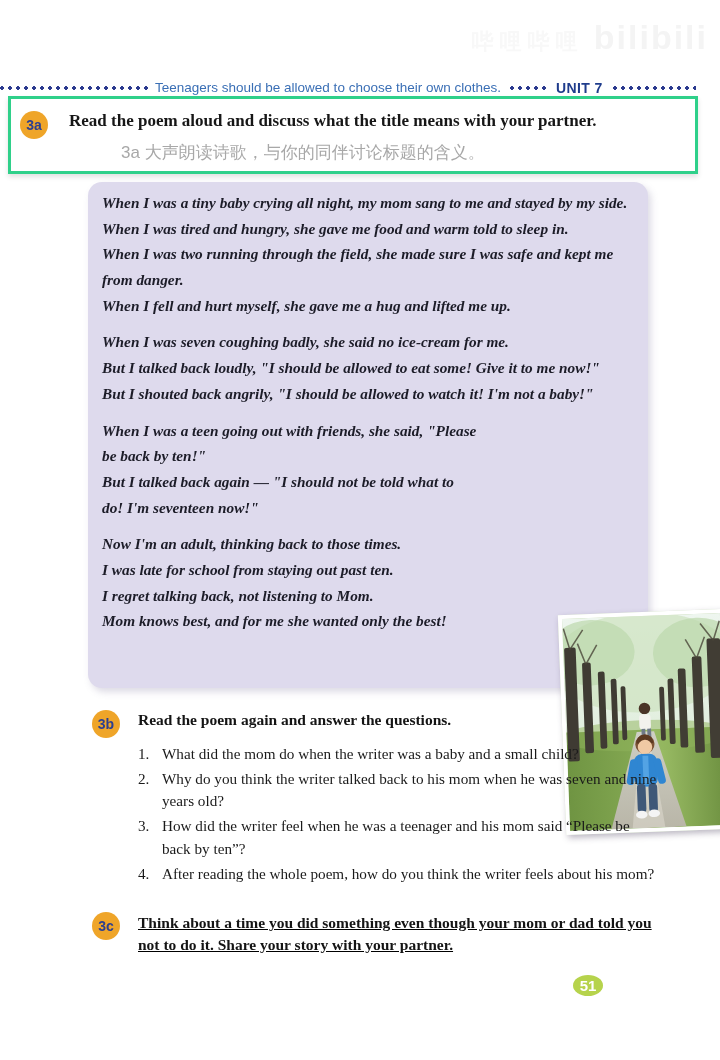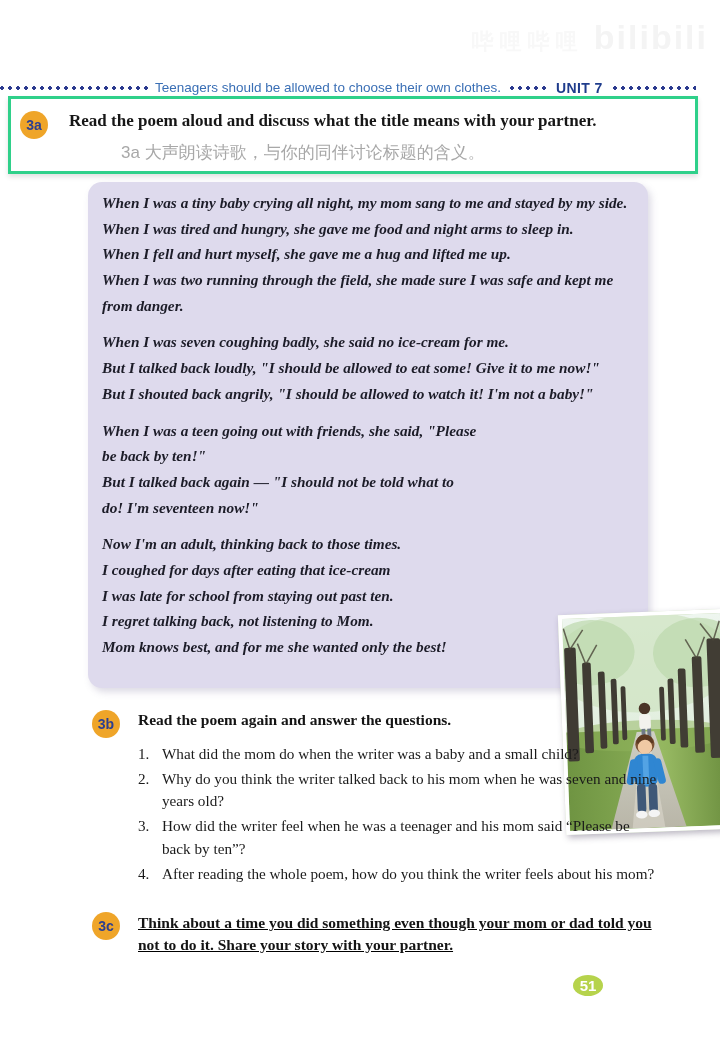--- a/index.html
+++ b/index.html
@@ -245,36 +245,35 @@
 <div id="task-3a-box">
   <div class="badge" id="badge-3a">3a</div>
   <div id="task-3a-title">Read the poem aloud and discuss what the title means with your partner.</div>
   <div id="task-3a-translation">3a 大声朗读诗歌，与你的同伴讨论标题的含义。</div>
 </div>
 
 <div id="poem-panel">
   <div id="poem-text">
       <div class="stanza">
         <p class="poem-line">When I was a tiny baby crying all night, my mom sang to me and stayed by my side.</p>
-        <p class="poem-line">When I was tired and hungry, she gave me food and night arms to sleep in.</p>
+        <p class="poem-line">When I was tired and hungry, she gave me food and warm told to sleep in.</p>
+        <p class="poem-line">When I was two running through the field, she made sure I was safe and kept me from danger.</p>
         <p class="poem-line">When I fell and hurt myself, she gave me a hug and lifted me up.</p>
-        <p class="poem-line">When I was two running through the field, she made sure I was safe and kept me from danger.</p>
       </div>
       <div class="stanza">
         <p class="poem-line">When I was seven coughing badly, she said no ice-cream for me.</p>
         <p class="poem-line">But I talked back loudly, "I should be allowed to eat some! Give it to me now!"</p>
         <p class="poem-line">But I shouted back angrily, "I should be allowed to watch it! I'm not a baby!"</p>
       </div>
       <div class="stanza narrow">
         <p class="poem-line">When I was a teen going out with friends, she said, "Please be back by ten!"</p>
         <p class="poem-line">But I talked back again — "I should not be told what to do! I'm seventeen now!"</p>
       </div>
       <div class="stanza narrow">
         <p class="poem-line">Now I'm an adult, thinking back to those times.</p>
-        <p class="poem-line">I coughed for days after eating that ice-cream</p>
         <p class="poem-line">I was late for school from staying out past ten.</p>
         <p class="poem-line">I regret talking back, not listening to Mom.</p>
         <p class="poem-line">Mom knows best, and for me she wanted only the best!</p>
       </div>
     </div>
 
   <div id="poem-photo">
     <svg viewBox="0 0 166 220" preserveAspectRatio="xMidYMid slice">
       <defs>
         <linearGradient id="skyg" x1="0" y1="0" x2="0" y2="1">

